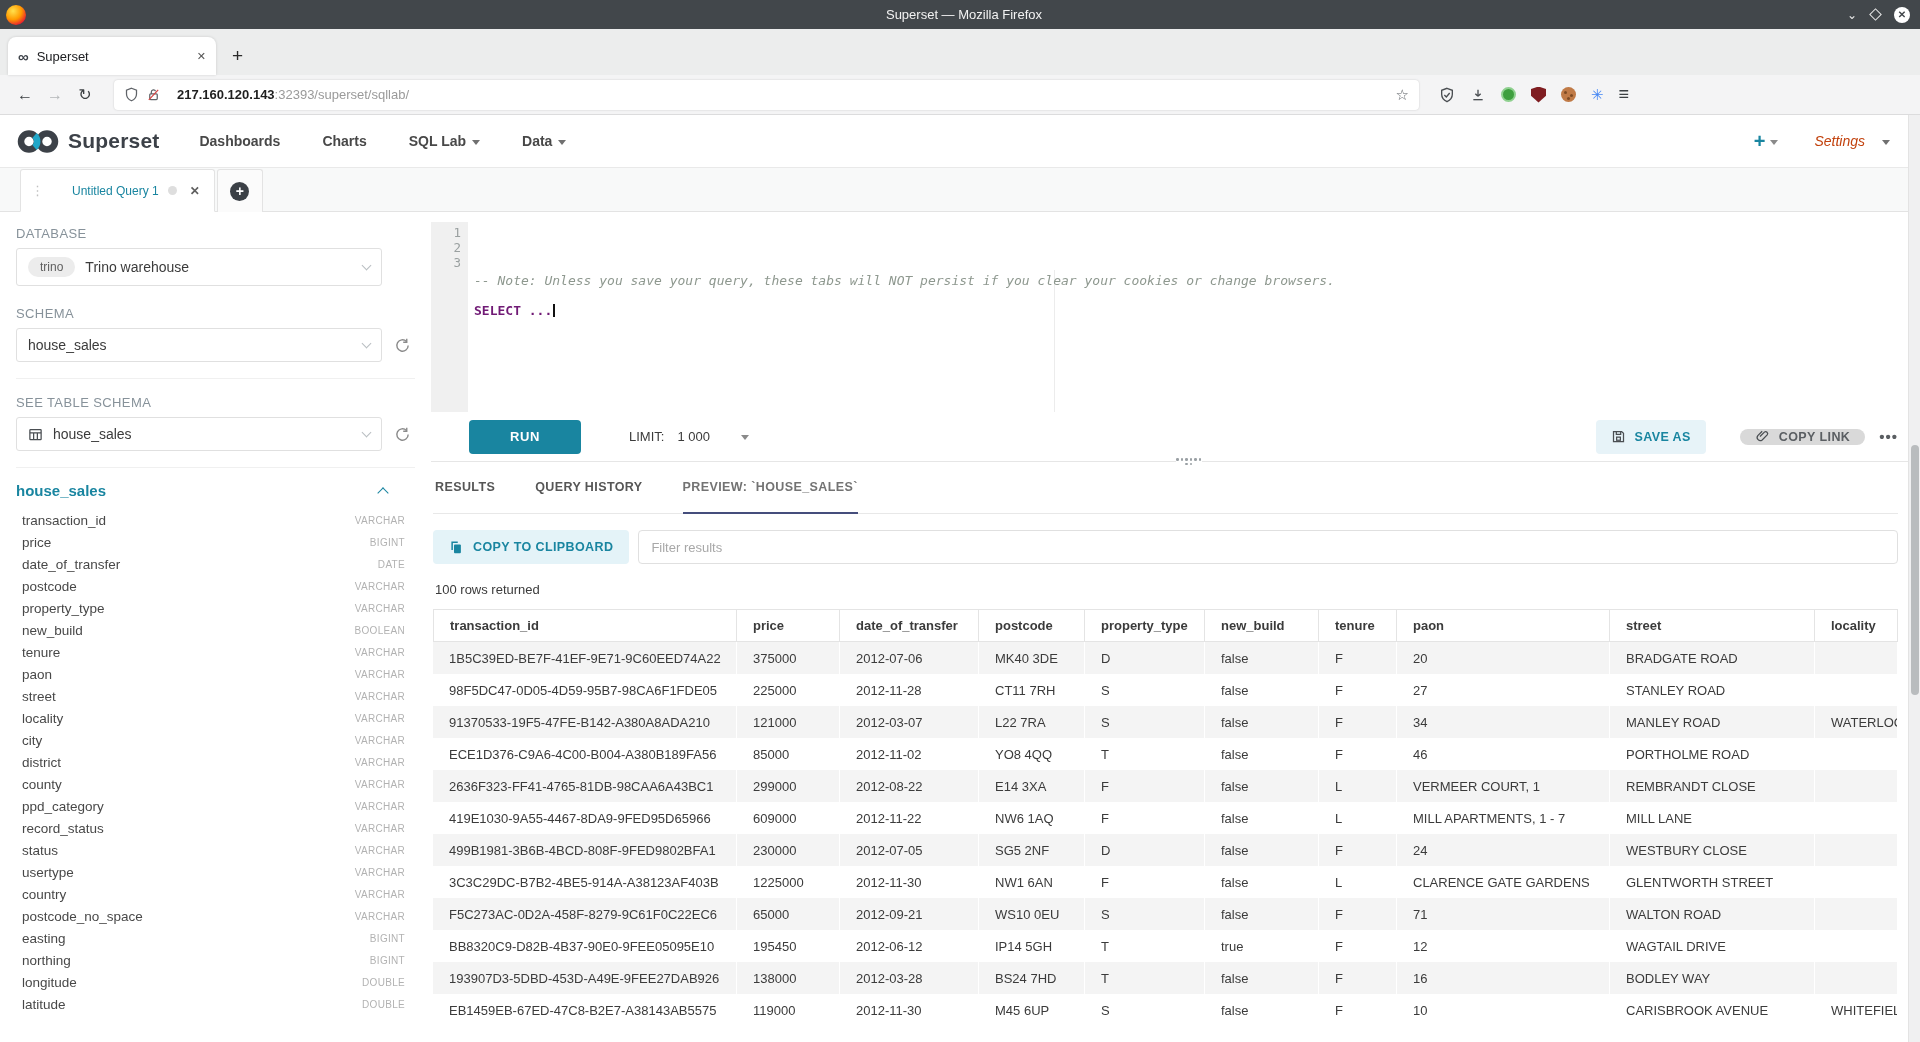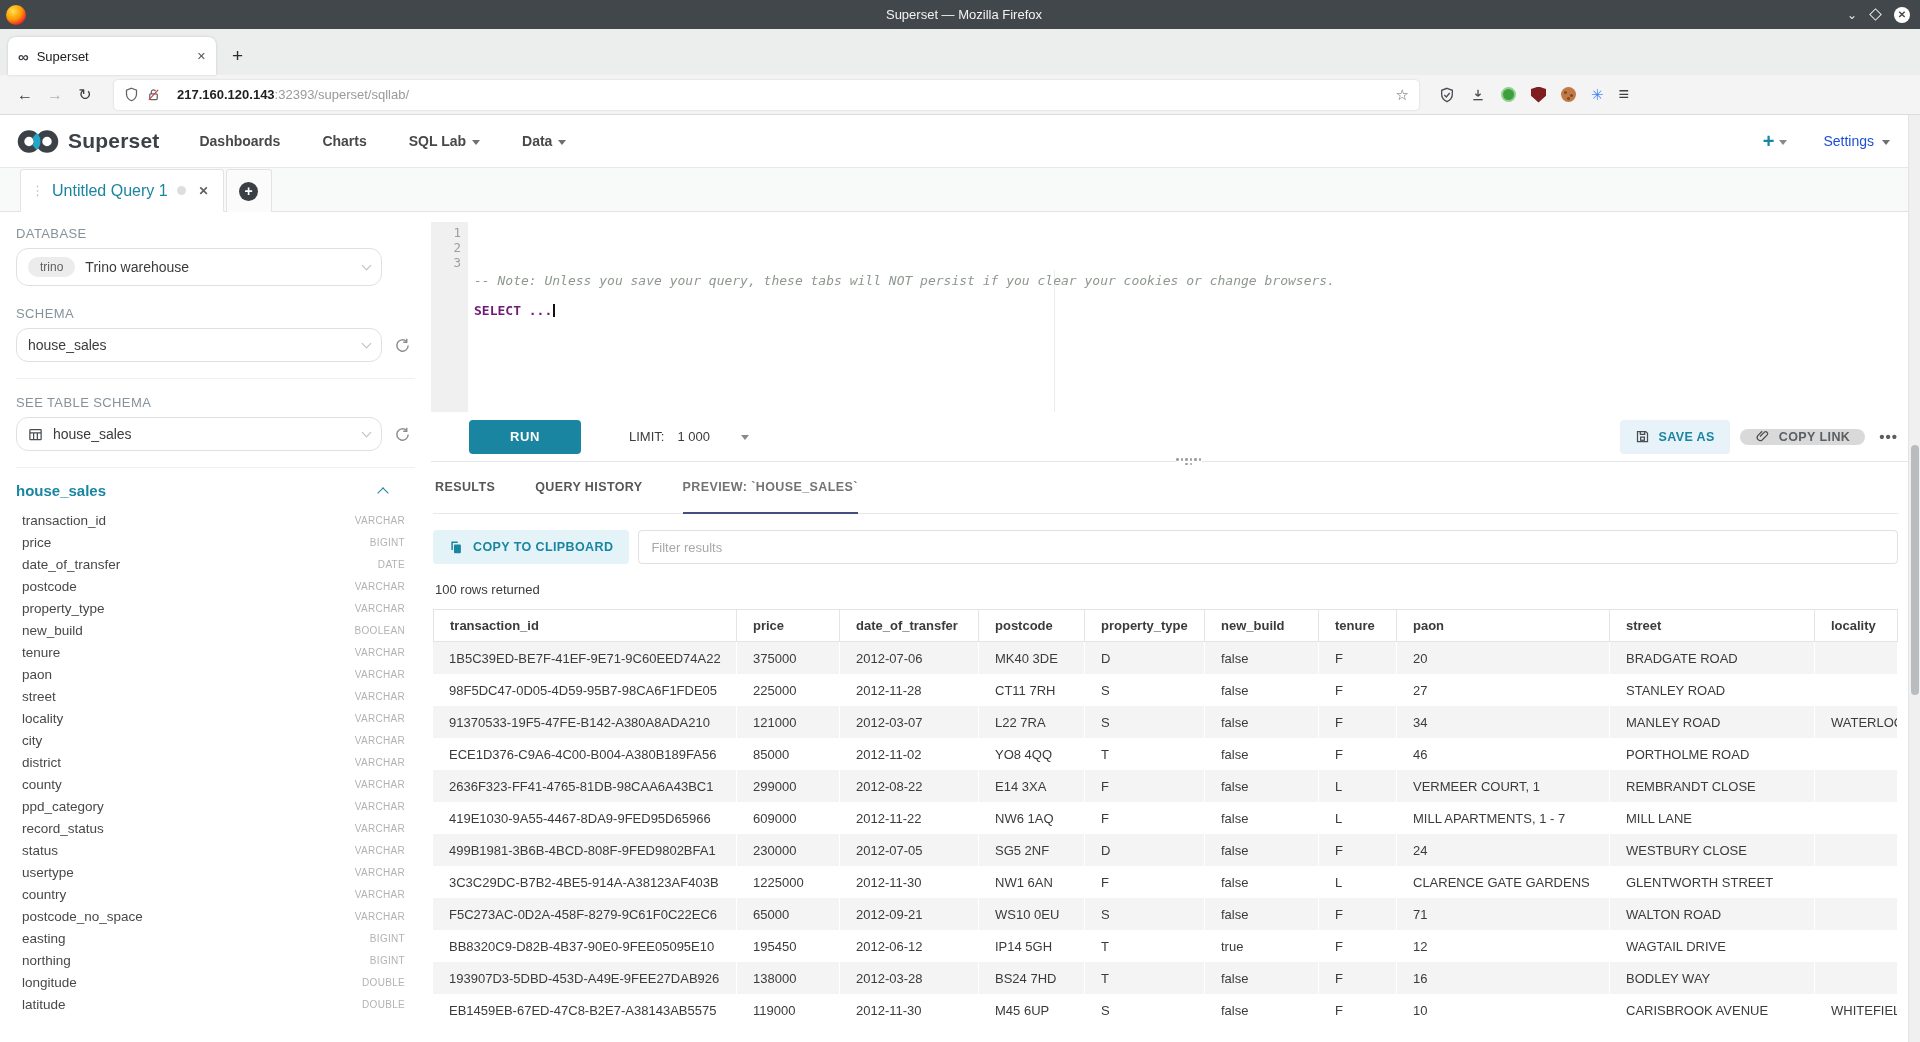--- a/index.html
+++ b/index.html
@@ -49,43 +49,43 @@
   .hamb { font-size:18px; color:#3c4043; }
 
   
   .snav { height:53px; background:#fff; border-bottom:1px solid #e9e9e9; display:flex; align-items:center; padding:0 16px; }
   .brand { display:flex; align-items:center; gap:8px; margin-right:40px; }
   .brand-name { font-size:21px; font-weight:bold; color:#3c4148; letter-spacing:.2px; }
   .nav-item { font-size:14px; color:#484848; margin-right:42px; display:flex; align-items:center; gap:6px; cursor:pointer;font-weight:bold; }
   .caret { width:0; height:0; border-left:4px solid transparent; border-right:4px solid transparent; border-top:5px solid #707070; margin-top:2px; }
   .snav-right { margin-left:auto; display:flex; align-items:center; gap:36px; padding-right:14px; }
   .plus-btn { color:var(--accent); font-size:20px; font-weight:bold; display:flex; align-items:center; gap:5px; }
-  .settings { font-size:14px; color:#1d4ed8; display:flex; align-items:center; gap:8px; }
+  .settings { font-size:14px; color:#c2410c; display:flex; align-items:center; gap:17px;font-style:italic; }
 
   
   .qtabs { height:44px; background:#f8f9f9; border-bottom:1px solid #e3e3e3; display:flex; align-items:flex-end; padding-left:20px; }
   .qtab { position:relative; top:1px; height:43px; background:#fff; border:1px solid #e3e3e3; border-bottom:1px solid #fff;
     border-radius:3px 3px 0 0; display:flex; align-items:center; padding:0 14px 0 10px; gap:9px; }
   .qtab-drag { color:#c0c0c0; font-size:13px; letter-spacing:-1px; }
-  .qtab-title { color:var(--accent); font-size:16px; }
+  .qtab-title { color:var(--accent); font-size:12px;margin-left:20px; }
   .qtab-dot { width:9px; height:9px; border-radius:50%; background:#dedede; }
   .qtab-close { color:#5f5f5f; font-size:12px; font-weight:bold; margin-left:4px; }
   .qtab-add { position:relative; top:1px; height:43px; width:46px; background:#fbfbfb; border:1px solid #e3e3e3; border-bottom:none;
     border-radius:3px 3px 0 0; margin-left:2px; display:flex; align-items:center; justify-content:center; }
   .addcircle { width:19px; height:19px; border-radius:50%; background:#3b4046; color:#fff; font-size:14px; font-weight:bold;
     display:flex; align-items:center; justify-content:center; line-height:1; }
 
   
   .workarea { display:flex; height:830px; }
 
   
   .sidebar { width:431px; flex:none; padding:14px 16px 0 16px; background:#fff; }
   .slabel { font-size:13px; color:#87929a; letter-spacing:.4px; margin-bottom:7px; }
   .selrow { display:flex; align-items:center; gap:12px; }
-  .sideselect { width:366px; border:1px solid #e0e0e0; border-radius:12px; background:#fff;
+  .sideselect { width:366px; border:1px solid #e0e0e0; border-radius:3px; background:#fff;
     display:flex; align-items:center; padding:0 11px; gap:10px; }
   .sel-db { height:38px; }
   .sel-sm { height:34px; }
   .pill { background:#ececec; border-radius:12px; padding:3px 12px; font-size:12px; color:#5f5f5f; }
   .selval { font-size:14px; color:#3b3b3b; flex:1; }
   .chev { width:7px; height:7px; border-right:1.6px solid #b9bec2; border-bottom:1.6px solid #b9bec2; transform:rotate(45deg); margin-top:-3px; }
   .divider { height:1px; background:#f0f0f0; margin:16px 0; }
   .tbl-head { display:flex; align-items:center; margin-top:-2px; }
   .tbl-name { font-size:15px; font-weight:bold; color:var(--accent); flex:1; }
   .chev-up { width:8px; height:8px; border-right:1.8px solid var(--accent); border-bottom:1.8px solid var(--accent);
@@ -113,21 +113,21 @@
   .runrow { height:50px; border-bottom:1px solid #e6e6e6; display:flex; align-items:center;
     padding:0 22px 0 38px; position:relative; }
   .run-btn { width:112px; height:34px; background:var(--accent); color:#fff; border:none; border-radius:4px;
     font-size:13px; font-weight:bold; letter-spacing:.6px; font-family:inherit; }
   .limit { margin-left:48px; font-size:13px; color:#3b3b3b; display:flex; align-items:center; gap:13px; }
   .limit .caret { border-top-color:#8a8a8a; margin-left:18px; }
   .runrow-right { margin-left:auto; display:flex; align-items:center; gap:10px; }
   .btn-saveas { height:34px; background:#e7f3f8; color:var(--accent); border:none; border-radius:4px;
     font-size:12.5px; font-weight:bold; letter-spacing:.4px; padding:0 15px; display:flex; align-items:center; gap:9px; font-family:inherit; }
   .btn-copylink { height:16px; background:#d9d9d9; color:#5a5e62; border:none; border-radius:8px;
-    font-size:12.5px; font-weight:bold; letter-spacing:.4px; padding:0 15px; display:flex; align-items:center; gap:9px; font-family:inherit; }
+    font-size:12.5px; font-weight:bold; letter-spacing:.4px; padding:0 15px; display:flex; align-items:center; gap:9px; font-family:inherit;margin-left:24px; }
   .more-dots { font-size:15px; font-weight:bold; color:#5a5e62; letter-spacing:1px; margin-left:4px; }
   .grip { position:absolute; bottom:-5px; left:50%; width:26px; height:9px; display:flex; flex-wrap:wrap; gap:2px;
     background:#fff; justify-content:center; align-content:center; z-index:3; }
   .grip i { width:2.5px; height:2.5px; background:#9aa0a4; border-radius:50%; }
 
   
   .results { flex:1; background:#fff; padding:0 22px 0 2px; position:relative; overflow:hidden; }
   .rtabs { height:52px; display:flex; align-items:center; gap:40px; border-bottom:1px solid #e8e8e8; padding-left:2px; }
   .rtab { font-size:12.5px; font-weight:bold; letter-spacing:.4px; color:#565656; height:52px;
     display:flex; align-items:center; border-bottom:2px solid transparent; cursor:pointer; }

